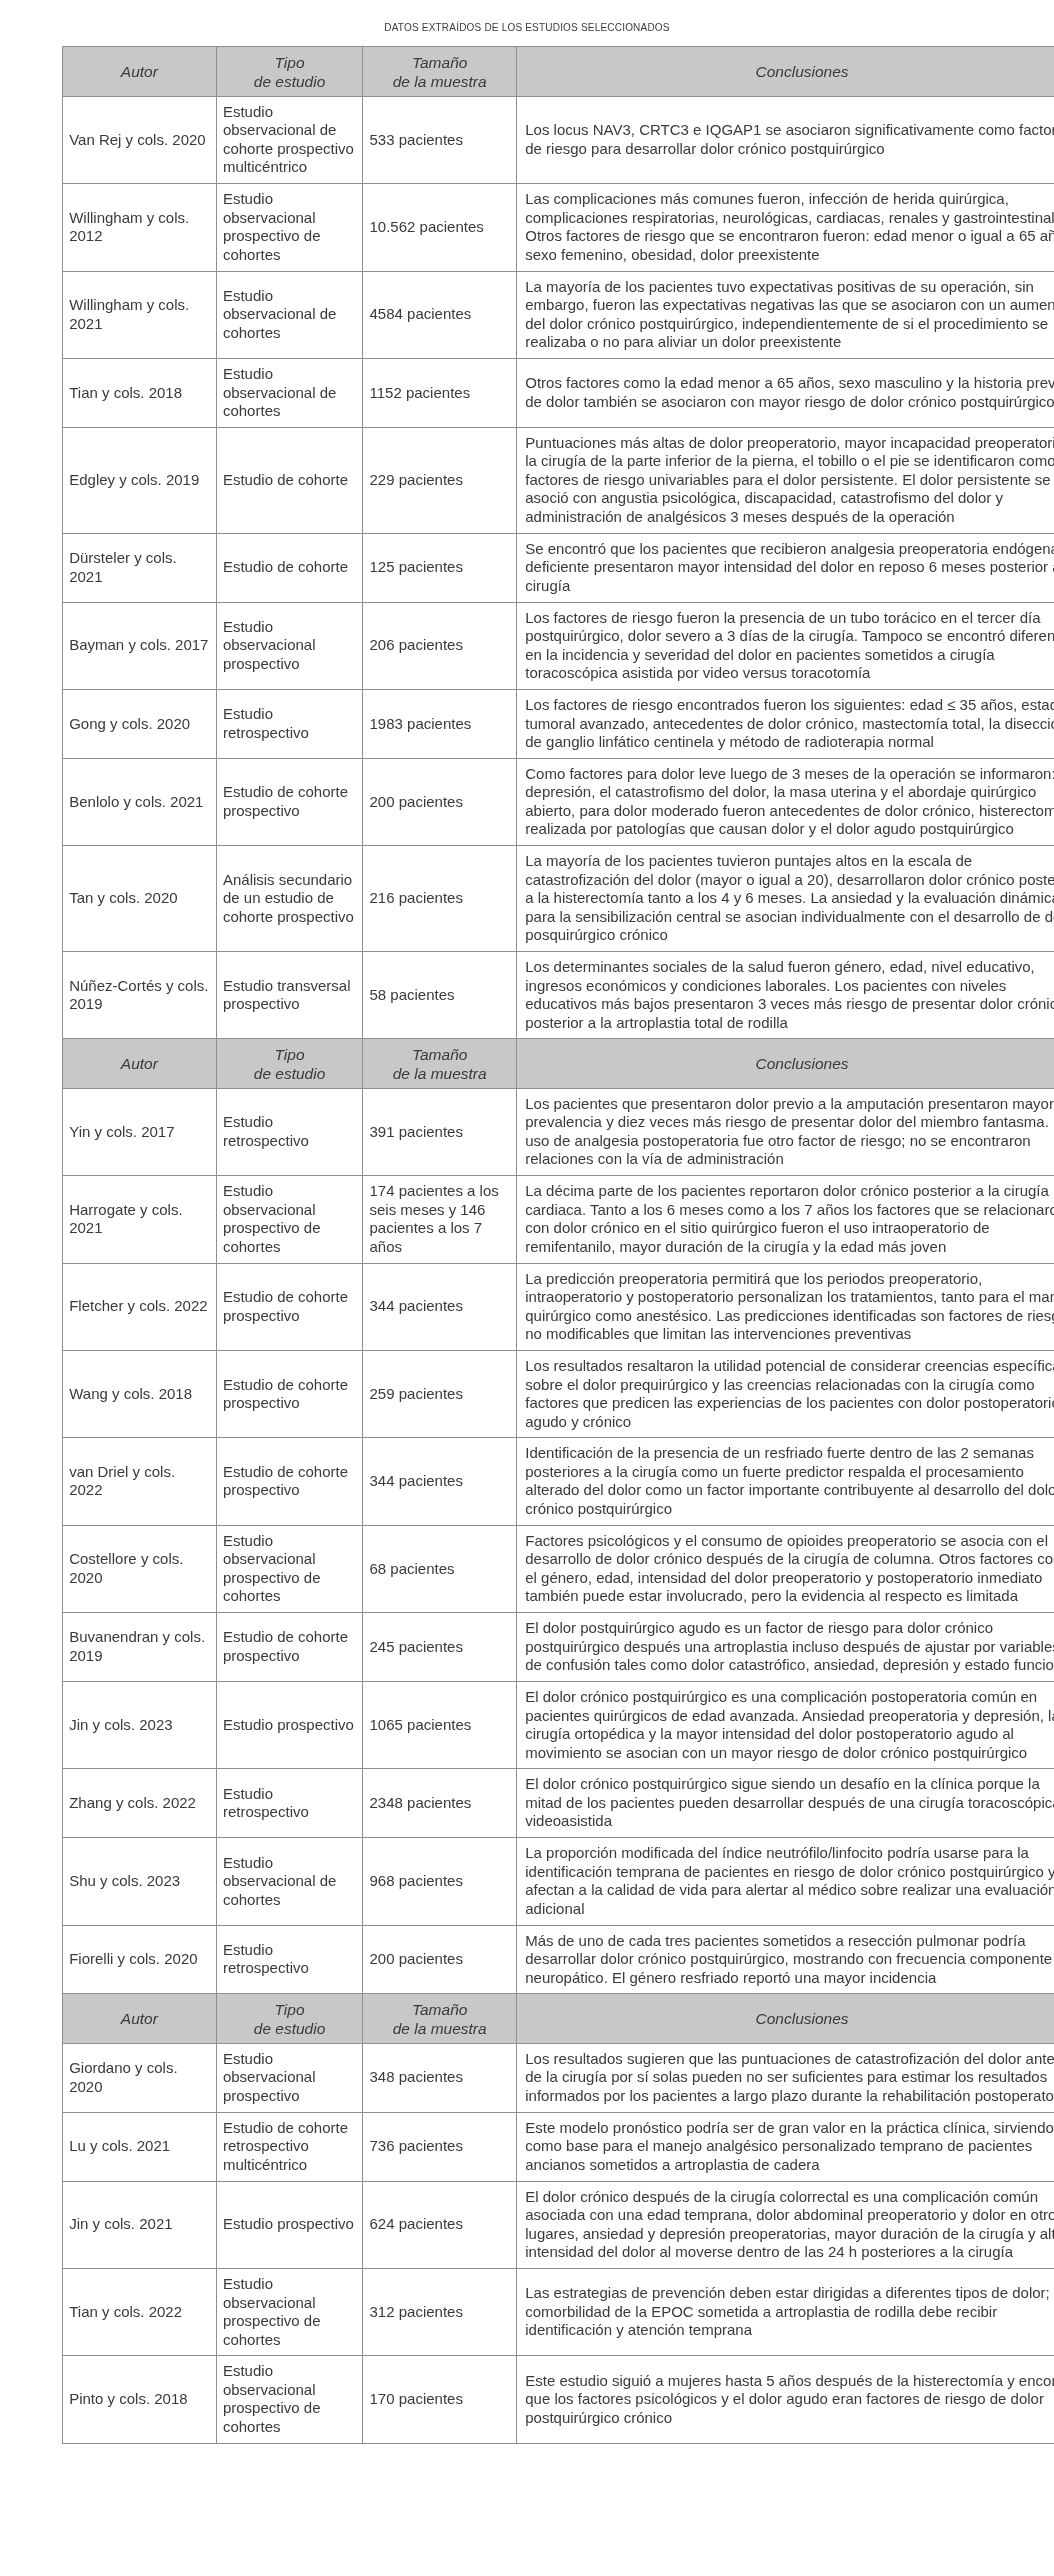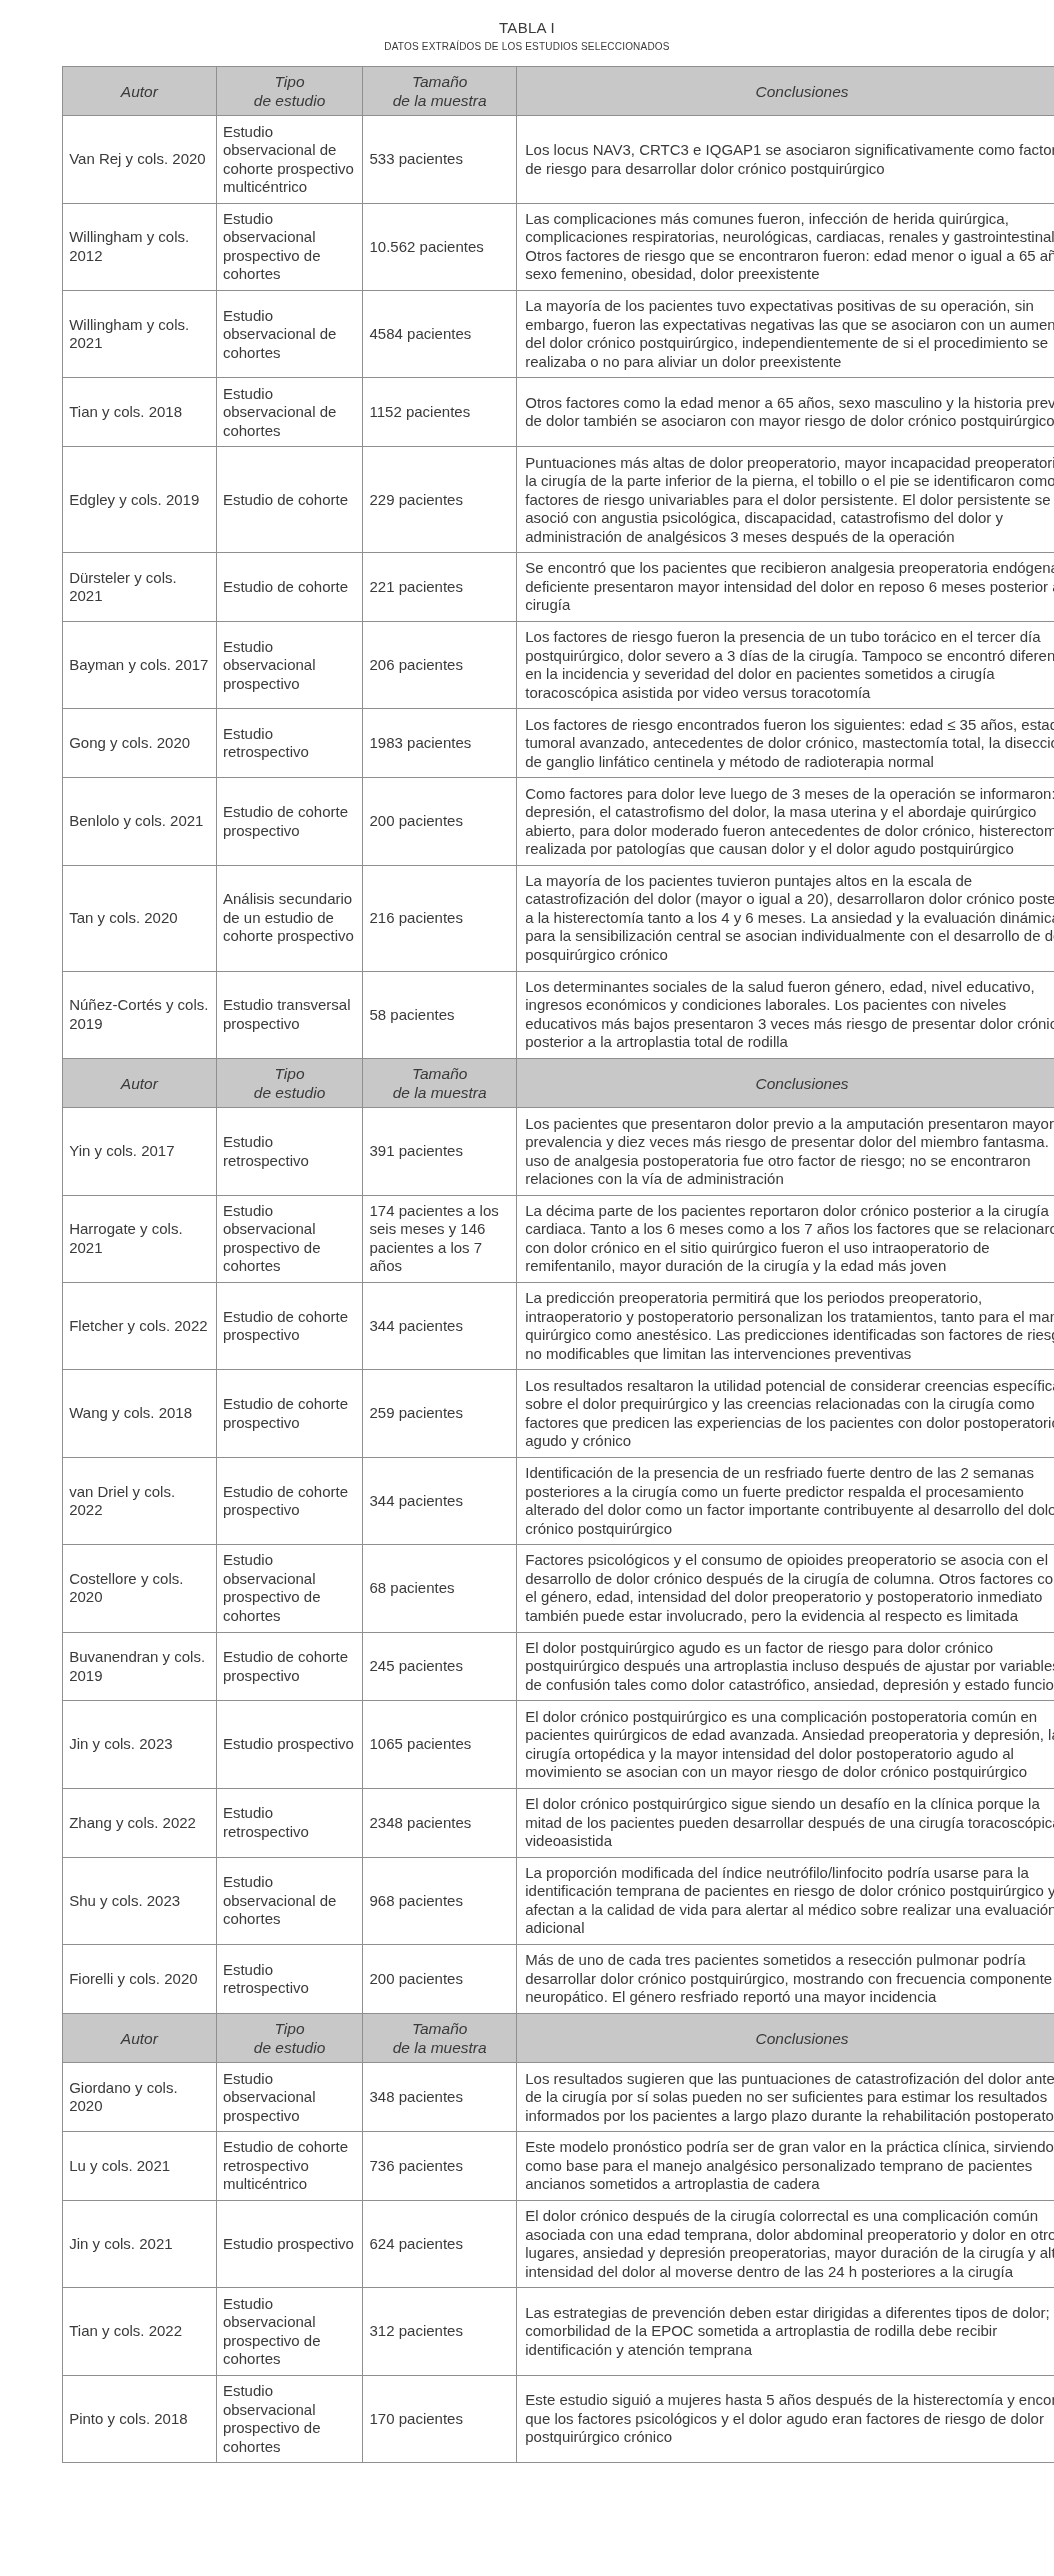--- a/index.html
+++ b/index.html
@@ -57,21 +57,20 @@
     padding: 6.2px 6.2px;
   }
   td.cell-conclusiones {
     padding: 6.2px 8.2px;
   }
 </style>
 </head>
 <body>
 
 <div class="page">
-  <div class="title">TABLA I</div>
   <div class="subtitle">DATOS EXTRAÍDOS DE LOS ESTUDIOS SELECCIONADOS</div>
   <table class="studies">
     <colgroup>
       <col style="width:15%">
       <col style="width:14.3%">
       <col style="width:15%">
       <col style="width:55.7%">
     </colgroup>
     <tbody id="table-body">
         <tr>
@@ -108,21 +107,21 @@
         </tr>
         <tr>
           <td class="cell cell-autor">Edgley y cols. 2019</td>
           <td class="cell cell-tipo">Estudio de cohorte</td>
           <td class="cell cell-tamano">229 pacientes</td>
           <td class="cell cell-conclusiones">Puntuaciones más altas de dolor preoperatorio, mayor incapacidad preoperatoria y la cirugía de la parte inferior de la pierna, el tobillo o el pie se identificaron como factores de riesgo univariables para el dolor persistente. El dolor persistente se asoció con angustia psicológica, discapacidad, catastrofismo del dolor y administración de analgésicos 3 meses después de la operación</td>
         </tr>
         <tr>
           <td class="cell cell-autor">Dürsteler y cols. 2021</td>
           <td class="cell cell-tipo">Estudio de cohorte</td>
-          <td class="cell cell-tamano">221 pacientes</td>
+          <td class="cell cell-tamano">125 pacientes</td>
           <td class="cell cell-conclusiones">Se encontró que los pacientes que recibieron analgesia preoperatoria endógena deficiente presentaron mayor intensidad del dolor en reposo 6 meses posterior a la cirugía</td>
         </tr>
         <tr>
           <td class="cell cell-autor">Bayman y cols. 2017</td>
           <td class="cell cell-tipo">Estudio observacional prospectivo</td>
           <td class="cell cell-tamano">206 pacientes</td>
           <td class="cell cell-conclusiones">Los factores de riesgo fueron la presencia de un tubo torácico en el tercer día postquirúrgico, dolor severo a 3 días de la cirugía. Tampoco se encontró diferencia en la incidencia y severidad del dolor en pacientes sometidos a cirugía toracoscópica asistida por video versus toracotomía</td>
         </tr>
         <tr>
           <td class="cell cell-autor">Gong y cols. 2020</td>

